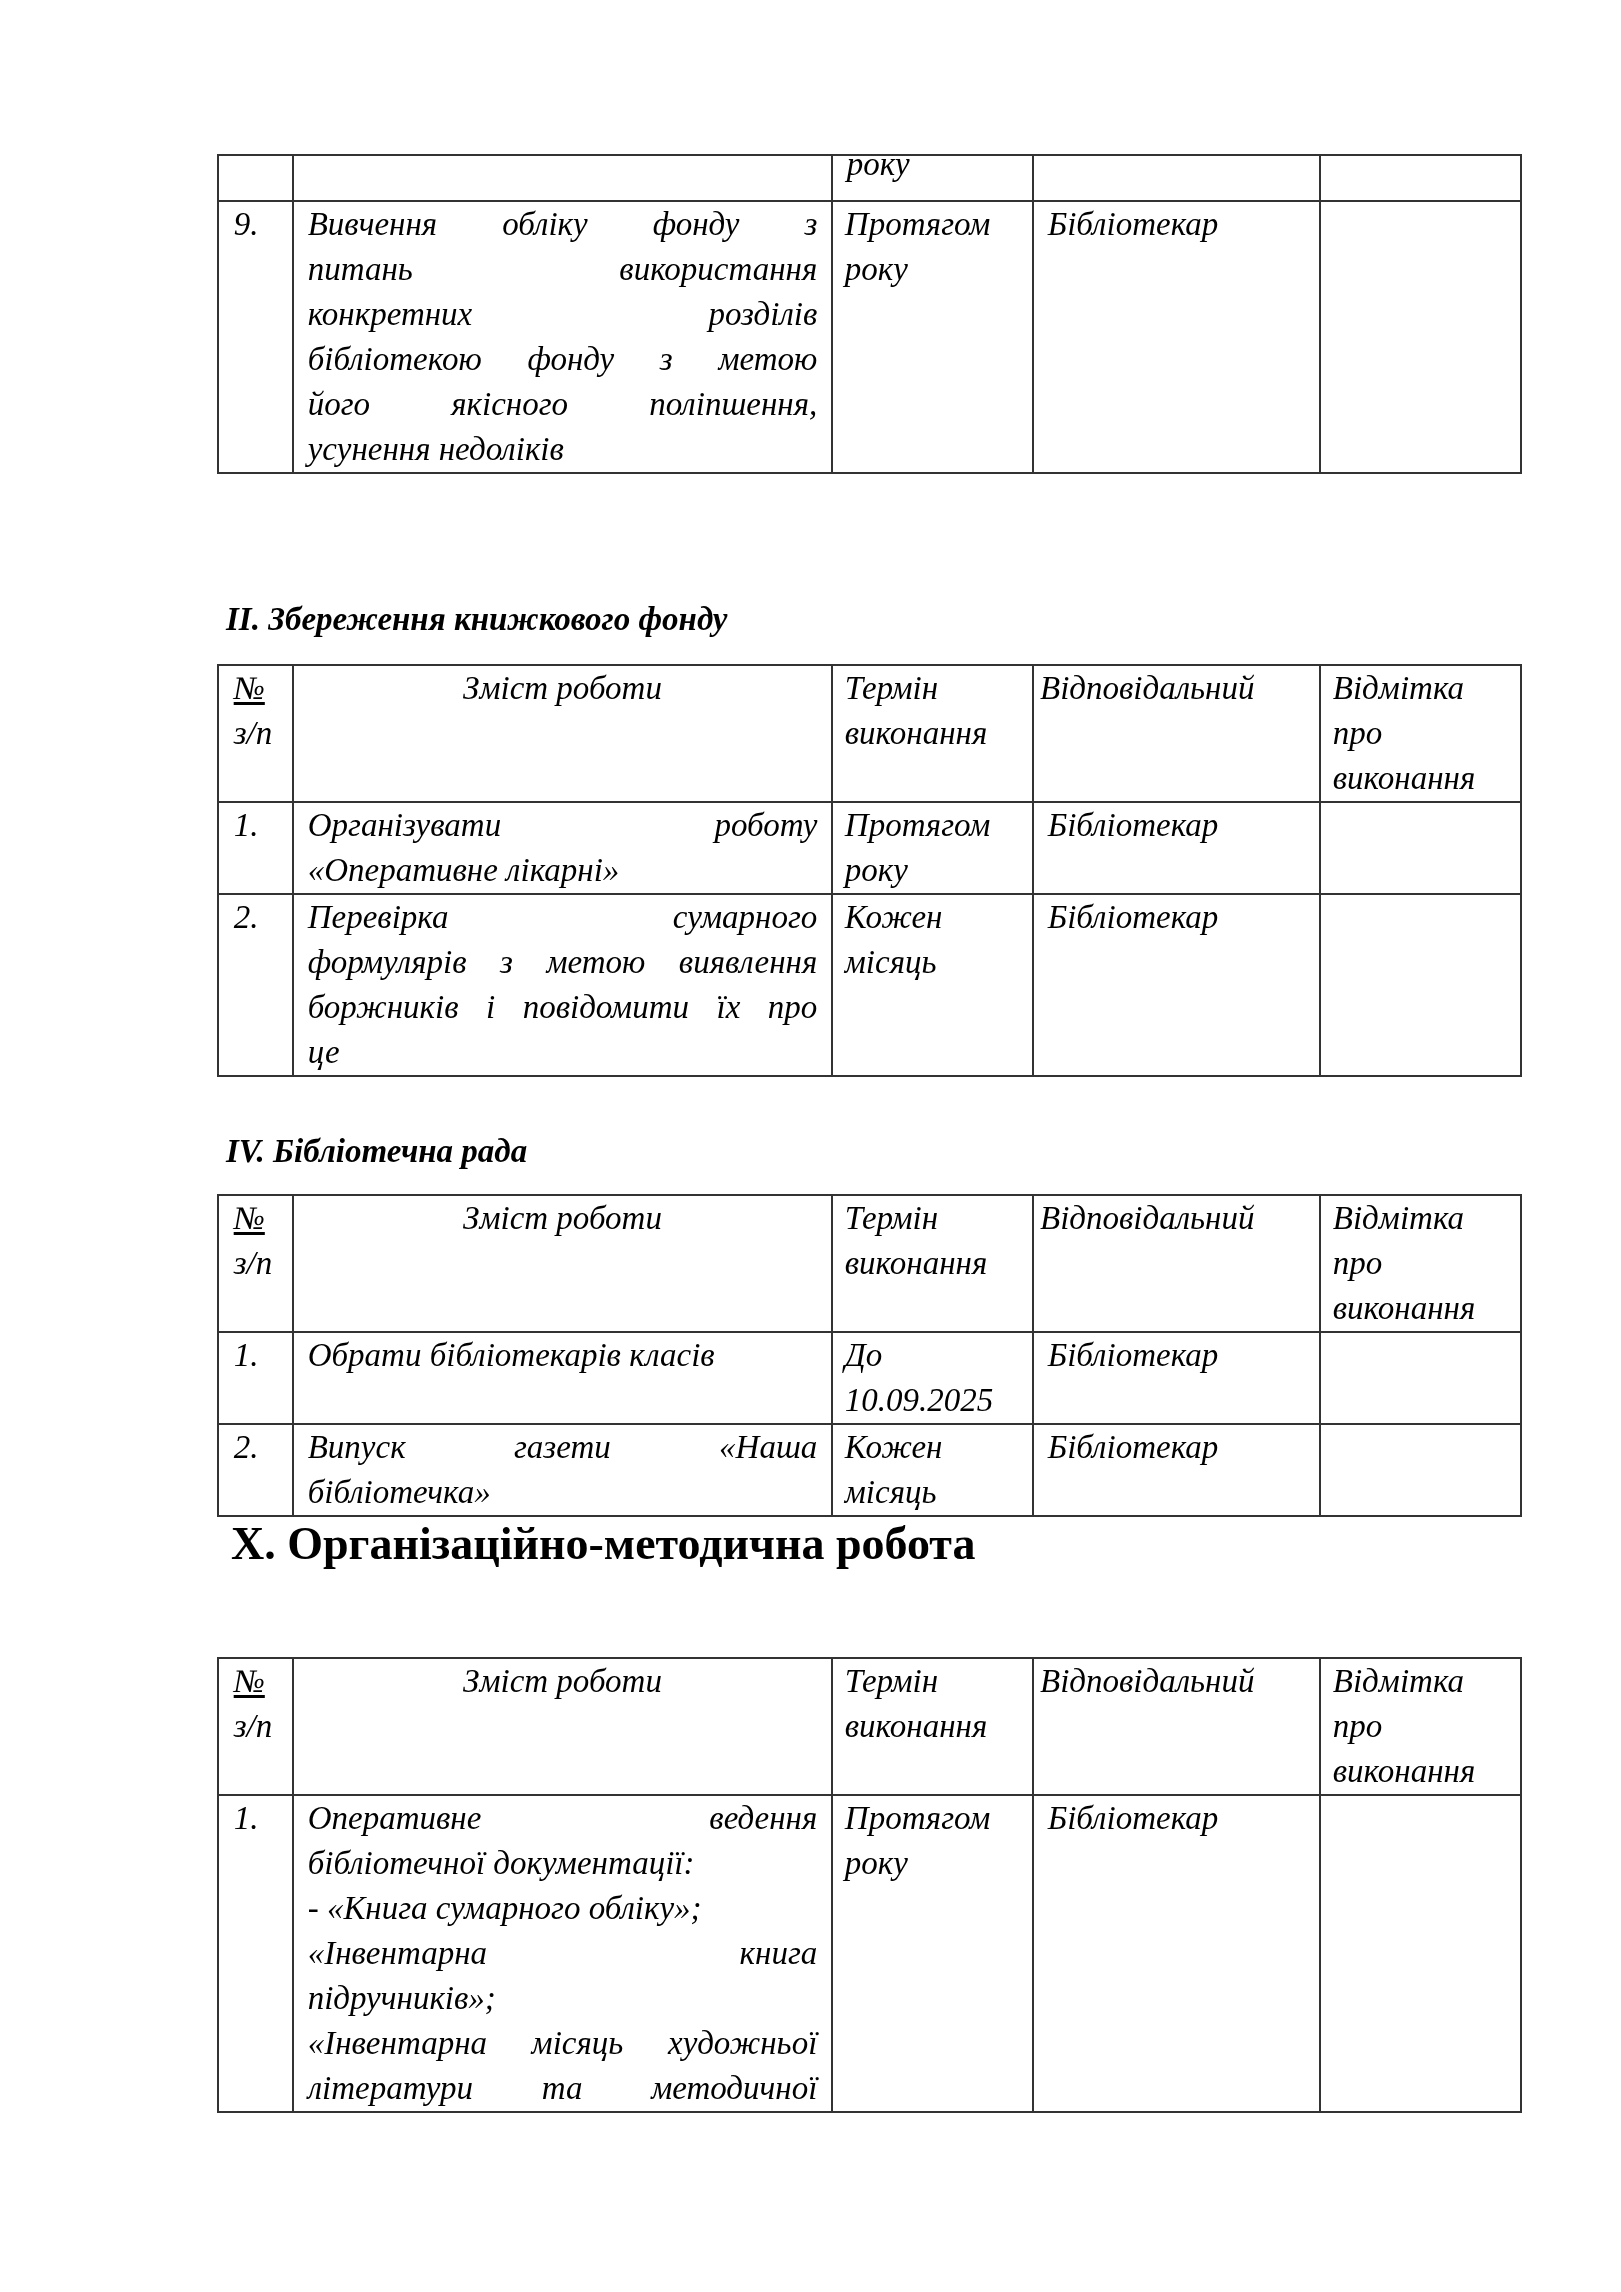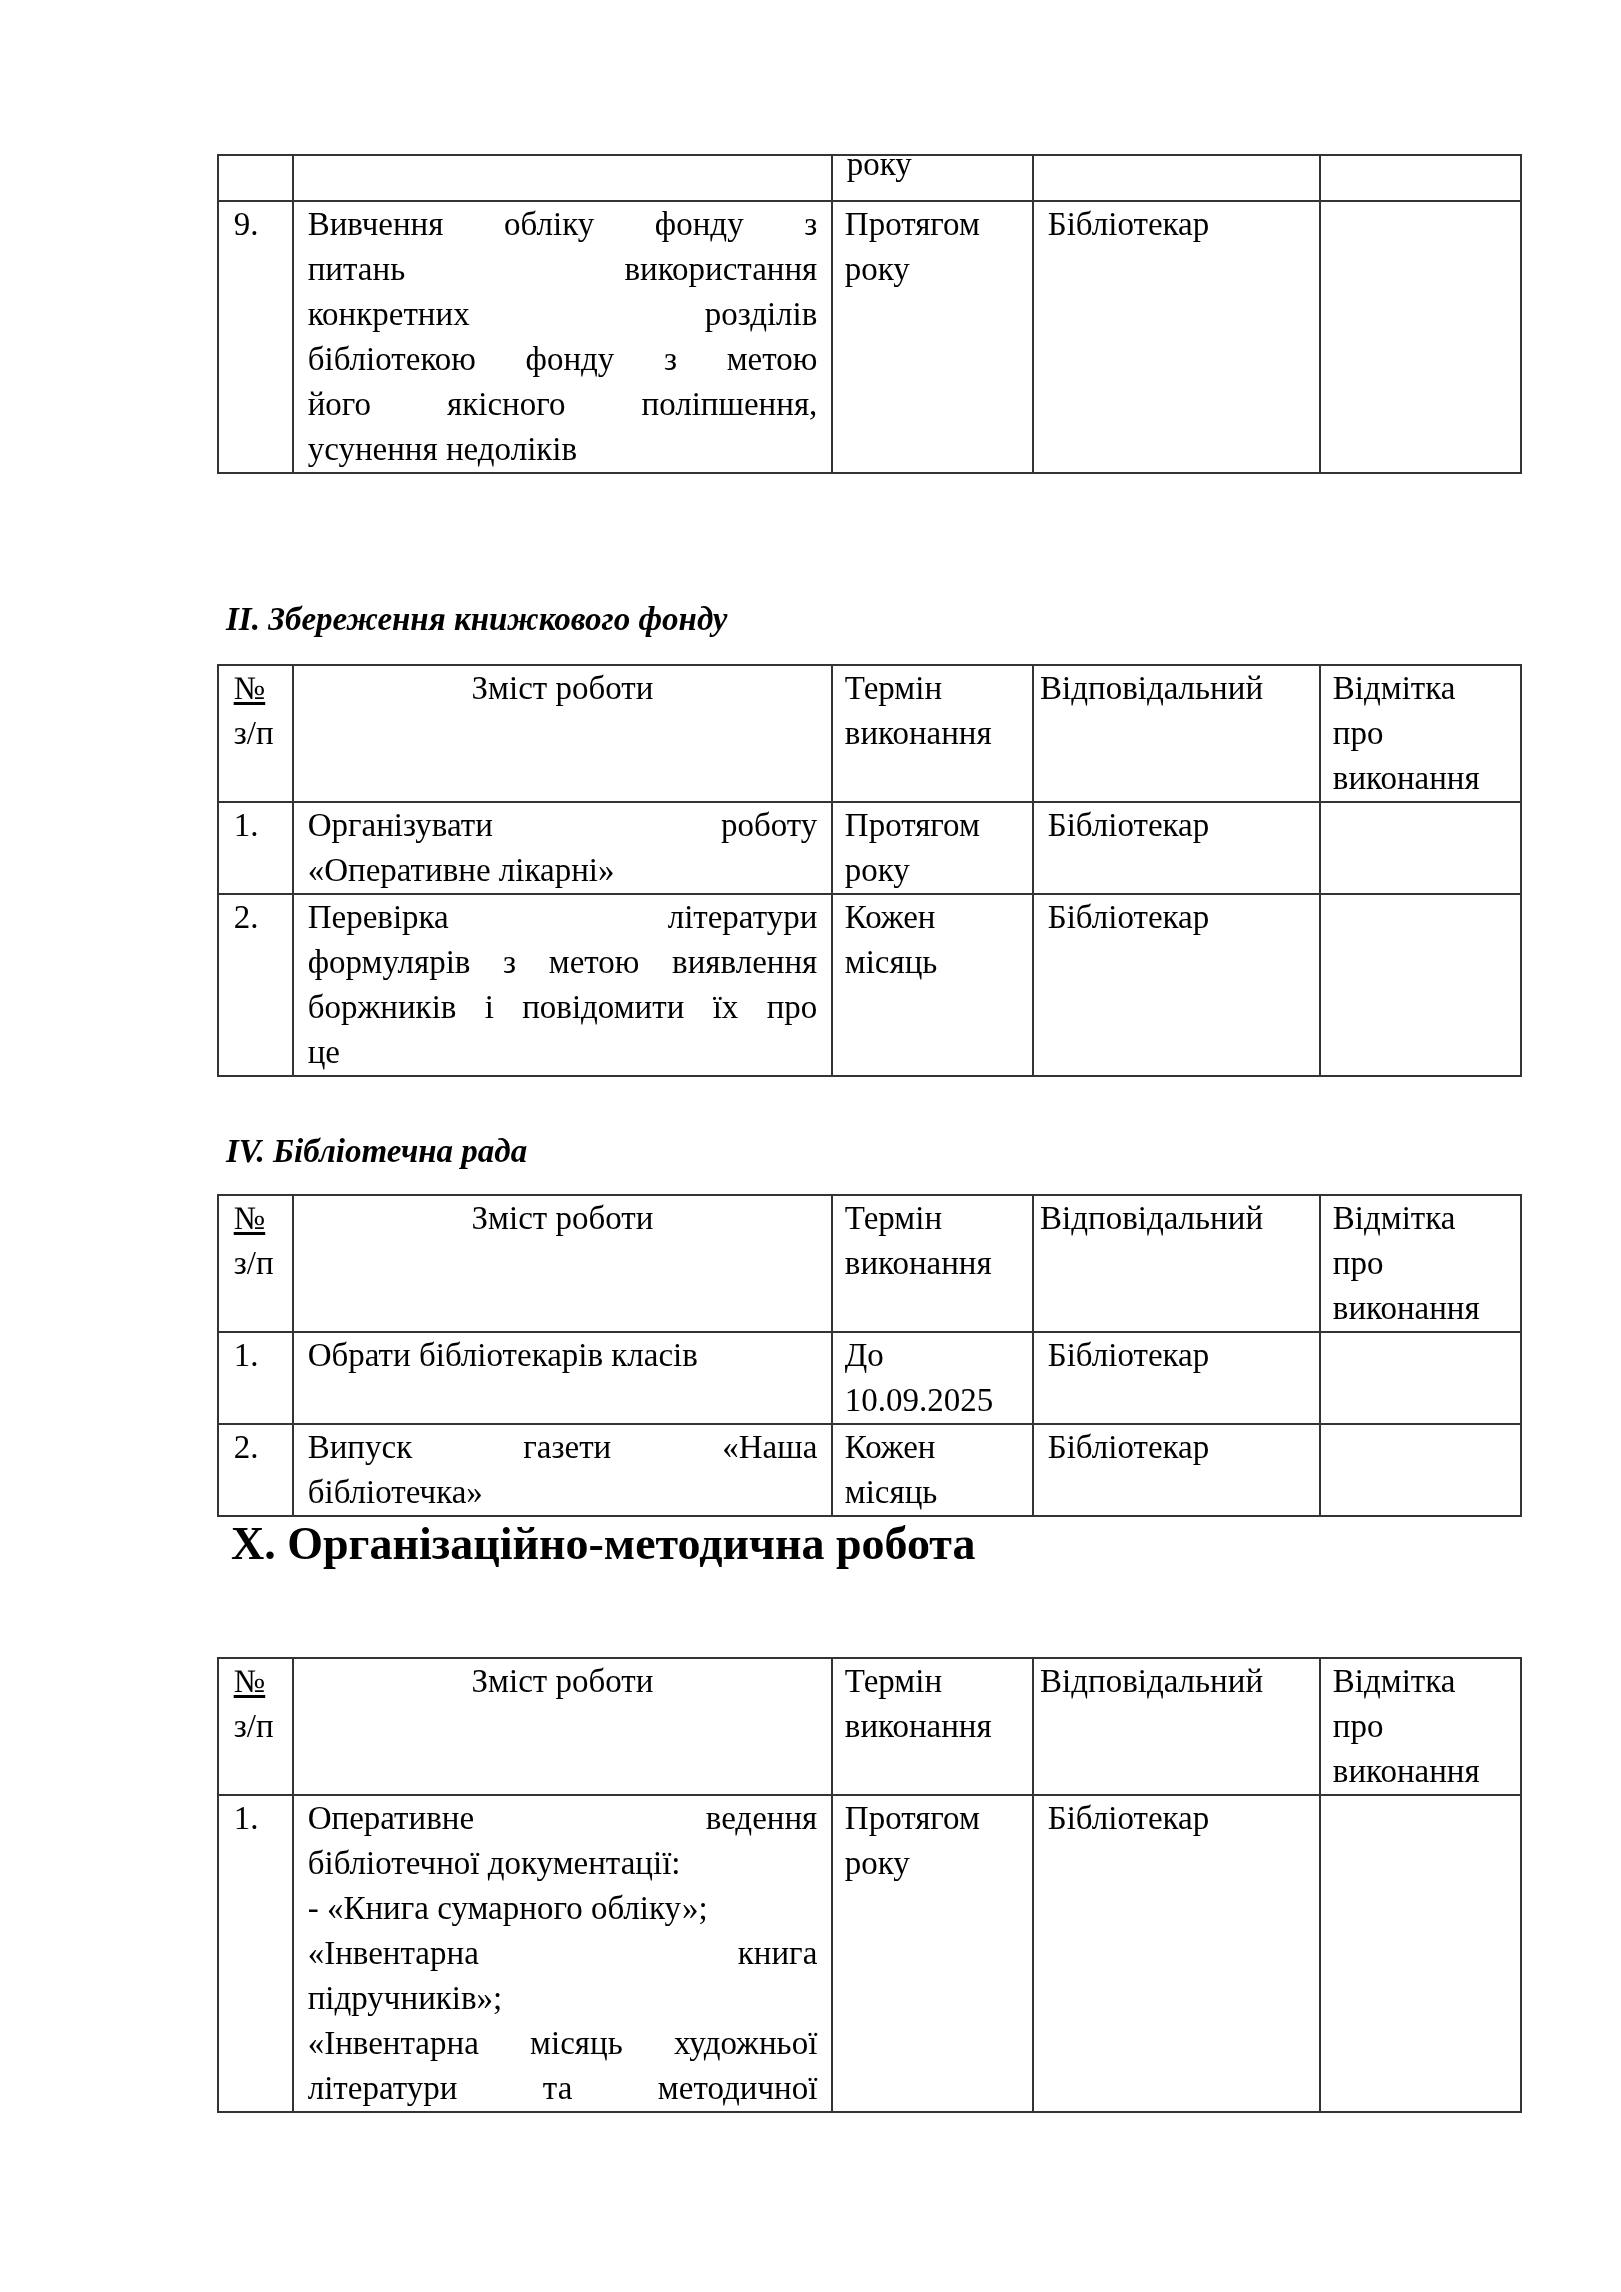--- a/index.html
+++ b/index.html
@@ -4,21 +4,21 @@
 <style>
   html, body { margin: 0; padding: 0; background: #ffffff; }
   body {
     width: 1621px; height: 2293px; position: relative; overflow: hidden;
     font-family: "Liberation Serif", "DejaVu Serif", serif;
     color: #000;
   }
   .tbl {
     position: absolute; left: 217px; width: 1304px;
     border-collapse: collapse; table-layout: fixed;
-    font-size: 33px; line-height: 45px;
+    font-size: 33px; line-height: 45px; font-style: italic;
   }
   .tbl td {
     border: 2px solid #333;
     vertical-align: top;
     padding: 0 13.7px;
     box-sizing: border-box;
   }
   .tbl td.num { padding: 0 0 0 14.7px; }
   .tbl td.content { text-align: justify; }
   .tbl td.center { text-align: center; }
@@ -123,21 +123,21 @@
     <td class="narrow">
       <span class="line">Протягом</span>
       <span class="line">року</span>
     </td>
     <td>Бібліотекар</td>
     <td></td>
   </tr>
   <tr style="height:176px;">
     <td class="num">2.</td>
     <td class="content">
-      <span class="jline">Перевірка літератури</span>
+      <span class="jline">Перевірка сумарного</span>
       <span class="jline">формулярів з метою виявлення</span>
       <span class="jline">боржників і повідомити їх про</span>
       <span class="lline">це</span>
     </td>
     <td class="narrow">
       <span class="line">Кожен</span>
       <span class="line">місяць</span>
     </td>
     <td>Бібліотекар</td>
     <td></td>

